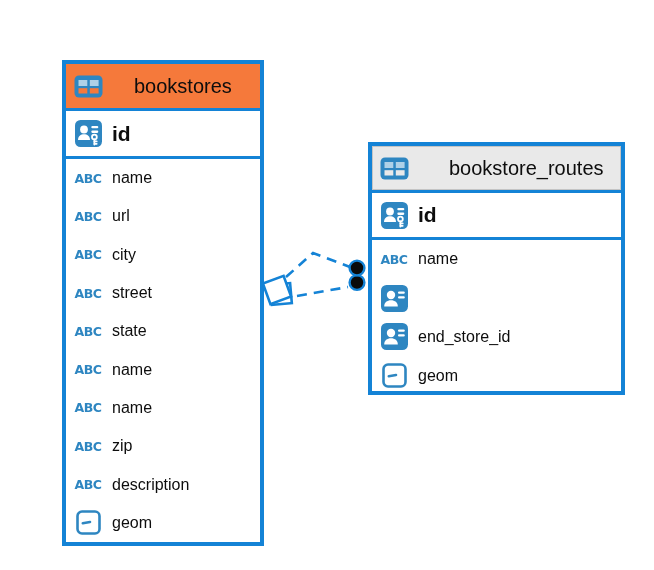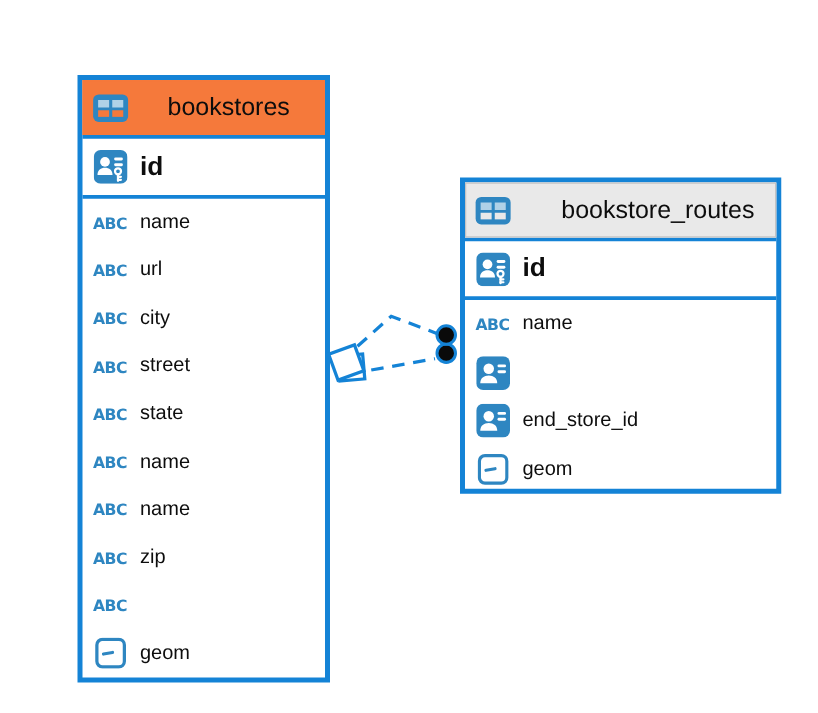--- a/index.html
+++ b/index.html
@@ -162,20 +162,21 @@
         <div class="col-row">
           <span class="icon">
             <span class="abc">ABC</span>
           </span>
           <span class="col-label">zip</span>
         </div>
         <div class="col-row">
           <span class="icon">
             <span class="abc">ABC</span>
           </span>
+          <span class="col-label">description</span>
         </div>
         <div class="col-row">
           <span class="icon">
             <svg width="25" height="25" viewBox="0 0 25 25">
               <rect x="1.5" y="1.5" width="22" height="22" rx="4.5" fill="#fff" stroke="var(--icon-blue)" stroke-width="2.6"></rect>
               <path d="M6.8 13.2l7.2 -1.2" stroke="var(--icon-blue)" stroke-width="2.6" stroke-linecap="round"></path>
             </svg>
           </span>
           <span class="col-label">geom</span>
         </div>

